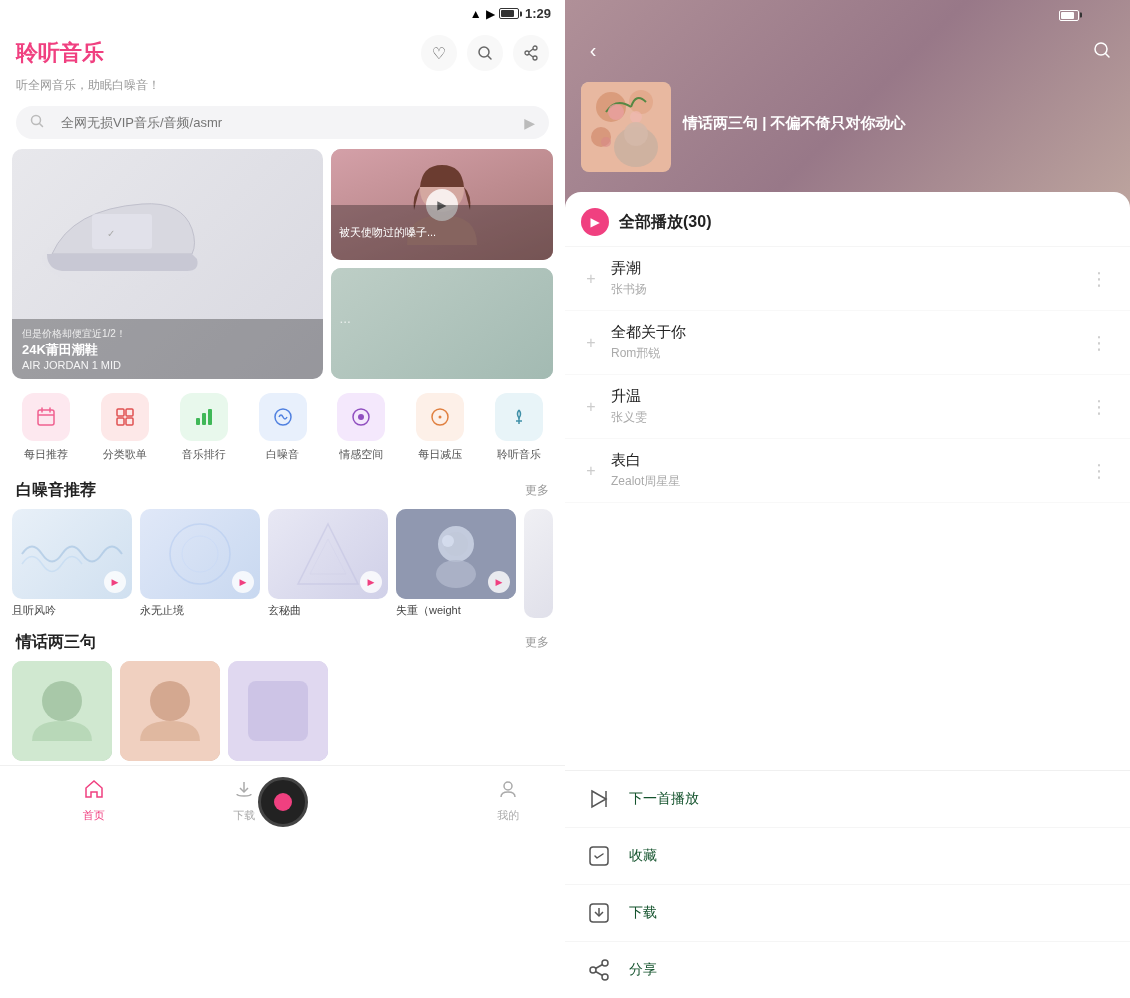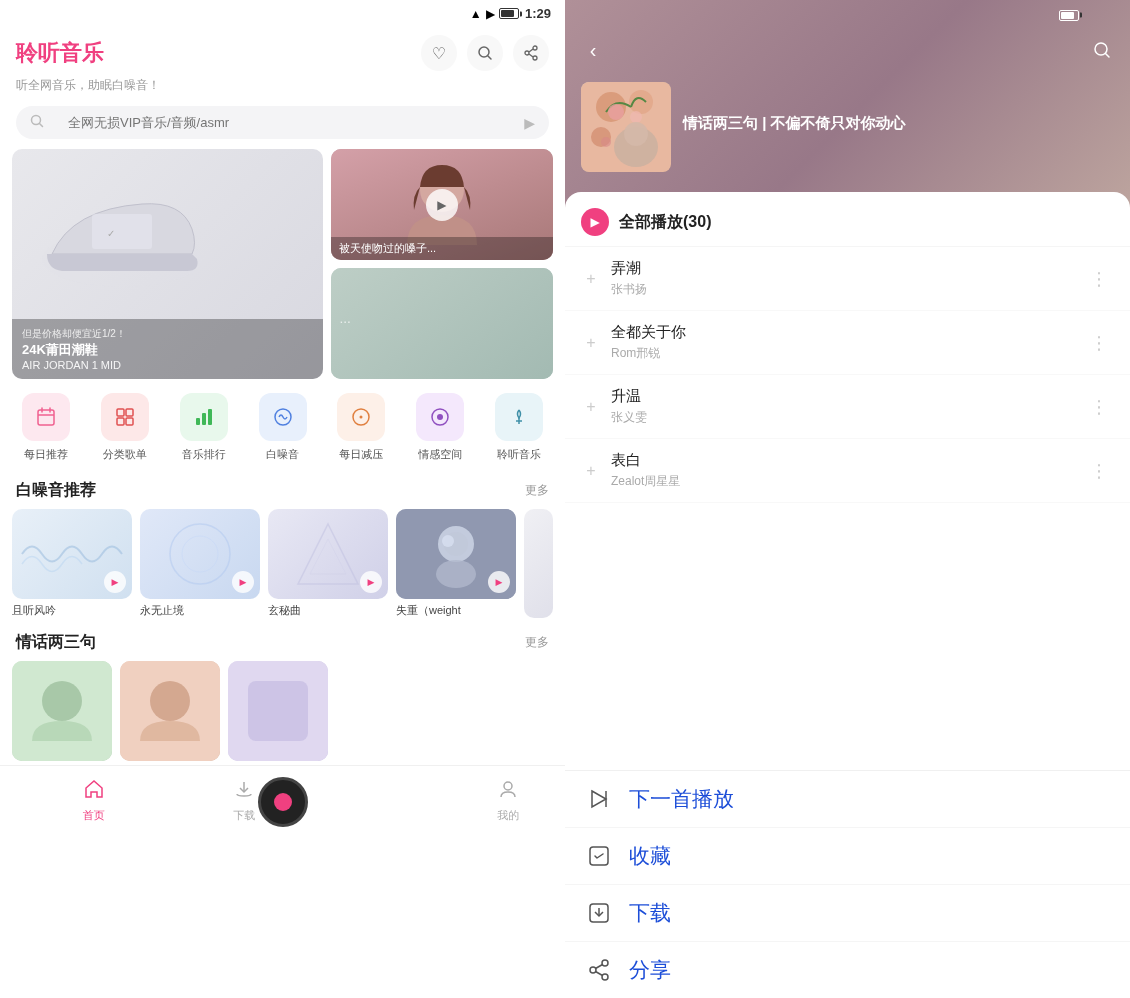--- a/index.html
+++ b/index.html
@@ -80,21 +80,21 @@
     }
 
     
     .search-bar {
       margin: 4px 16px 10px;
       background: #f4f4f6;
       border-radius: 20px;
       display: flex;
       align-items: center;
       padding: 8px 14px;
-      gap: 24px;
+      gap: 17px;
     }
     .search-bar .search-icon { color: #bbb; font-size: 14px; }
     .search-bar input {
       border: none;
       background: transparent;
       font-size: 13px;
       color: #bbb;
       flex: 1;
       outline: none;
     }
@@ -185,21 +185,21 @@
       color: #666;
     }
     .banner-card-label {
       position: absolute;
       bottom: 0;
       left: 0;
       right: 0;
       background: rgba(0,0,0,0.3);
       color: white;
       font-size: 11px;
-      padding: 4px 8px;
+      padding: 20px 8px;
     }
     .banner-card2 {
       flex: 1;
       border-radius: 10px;
       background: linear-gradient(135deg, #c0d0c8, #a0b8b0);
       position: relative;
       overflow: hidden;
     }
 
     
@@ -562,22 +562,22 @@
     .action-icon {
       width: 28px;
       height: 28px;
       display: flex;
       align-items: center;
       justify-content: center;
       font-size: 18px;
       color: #555;
     }
     .action-label {
-      font-size: 21px;
-      color: #1d4ed8;
+      font-size: 14px;
+      color: #14532d;
     }
     .sb-battery {
       width: 20px;
       height: 11px;
       border: 1.5px solid #333;
       border-radius: 2px;
       position: relative;
       display: inline-block;
     }
     .sb-battery::after {
@@ -750,36 +750,36 @@
     <div class="category-item">
       <div class="category-icon cat-blue">
         <svg width="22" height="22" viewBox="0 0 22 22">
             <circle cx="11" cy="11" r="8" fill="none" stroke="#5080e0" stroke-width="1.5"></circle>
             <path d="M7 11 Q9 7 11 11 Q13 15 15 11" fill="none" stroke="#5080e0" stroke-width="1.5"></path>
           </svg>
       </div>
       <span class="category-label">白噪音</span>
     </div>
     <div class="category-item">
+      <div class="category-icon cat-purple">
+        <svg width="22" height="22" viewBox="0 0 22 22">
+            <circle cx="11" cy="11" r="8" fill="none" stroke="#9050c0" stroke-width="1.5"></circle>
+            <circle cx="11" cy="11" r="3" fill="#9050c0"></circle>
+          </svg>
+      </div>
+      <span class="category-label">情感空间</span>
+    </div>
+    <div class="category-item">
       <div class="category-icon cat-orange">
         <svg width="22" height="22" viewBox="0 0 22 22">
             <circle cx="11" cy="11" r="8" fill="none" stroke="#e08040" stroke-width="1.5"></circle>
             <circle cx="11" cy="11" r="1.5" fill="#e08040"></circle>
           </svg>
       </div>
       <span class="category-label">每日减压</span>
-    </div>
-    <div class="category-item">
-      <div class="category-icon cat-purple">
-        <svg width="22" height="22" viewBox="0 0 22 22">
-            <circle cx="11" cy="11" r="8" fill="none" stroke="#9050c0" stroke-width="1.5"></circle>
-            <circle cx="11" cy="11" r="3" fill="#9050c0"></circle>
-          </svg>
-      </div>
-      <span class="category-label">情感空间</span>
     </div>
     <div class="category-item">
       <div class="category-icon cat-teal">
         <svg width="22" height="22" viewBox="0 0 22 22">
             <path d="M11 4 Q14 8 11 12 Q8 8 11 4" fill="none" stroke="#4090a8" stroke-width="1.5"></path>
             <line x1="11" y1="12" x2="11" y2="18" stroke="#4090a8" stroke-width="1.5"></line>
             <line x1="8" y1="15" x2="14" y2="15" stroke="#4090a8" stroke-width="1.5"></line>
           </svg>
       </div>
       <span class="category-label">聆听音乐</span>

